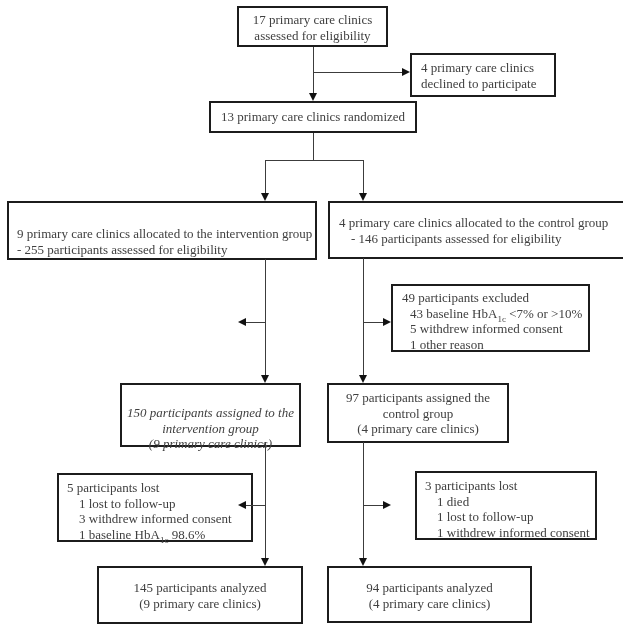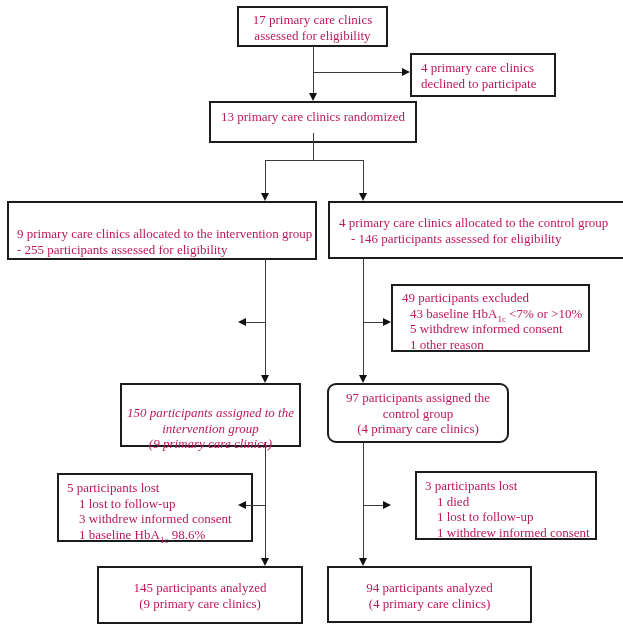--- a/index.html
+++ b/index.html
@@ -1,21 +1,21 @@
 <!DOCTYPE html>
 <html><head>
 <meta charset="utf-8">
 <style>
   html,body{margin:0;padding:0;background:#fff;}
   #canvas{
     position:relative;
     width:623px;height:630px;
     background:#ffffff;
     font-family:"Liberation Serif","DejaVu Serif",serif;
-    font-size:13px;line-height:15.5px;color:#be185d;
+    font-size:13px;line-height:15.5px;color:#404040;
     overflow:hidden;
   }
   .box{
     position:absolute;
     border:2px solid #1c1c1c;
     background:#fff;
     box-sizing:border-box;
   }
   .line{white-space:nowrap;}
   .center{text-align:center;}
@@ -38,21 +38,21 @@
   <div class="box center" style="left:237px;top:6px;width:151px;height:41px;padding-top:4px;">
     <div class="line">17 primary care clinics</div>
     <div class="line">assessed for eligibility</div>
   </div>
 
   <div class="box" style="left:410px;top:53px;width:146px;height:44px;padding:5px 4px 0 9px;">
     <div class="line">4 primary care clinics</div>
     <div class="line">declined to participate</div>
   </div>
 
-  <div class="box center" style="left:209px;top:101px;width:208px;height:42px;padding-top:6px;">
+  <div class="box center" style="left:209px;top:101px;width:208px;height:32px;padding-top:6px;">
     <div class="line">13 primary care clinics randomized</div>
   </div>
 
   <div class="box" style="left:7px;top:201px;width:310px;height:59px;padding:23px 2px 0 8px;">
     <div class="line">9 primary care clinics allocated to the intervention group</div>
     <div class="line">- 255 participants assessed for eligibility</div>
   </div>
 
   <div class="box" style="left:328px;top:201px;width:316px;height:58px;padding:12px 2px 8px 9px;">
     <div class="line">4 primary care clinics allocated to the control group</div>
@@ -66,21 +66,21 @@
     <div class="line indent8">5 withdrew informed consent</div>
     <div class="line indent8">1 other reason</div>
   </div>
 
   <div class="box center" style="left:120px;top:383px;width:181px;height:64px;padding-top:20px;font-style:italic;">
     <div class="line">150 participants assigned to the</div>
     <div class="line">intervention group</div>
     <div class="line">(9 primary care clinics)</div>
   </div>
 
-  <div class="box center" style="left:327px;top:383px;width:182px;height:60px;padding-top:5px;border-radius:9px;">
+  <div class="box center" style="left:327px;top:383px;width:182px;height:60px;padding-top:5px;">
     <div class="line">97 participants assigned the</div>
     <div class="line">control group</div>
     <div class="line">(4 primary care clinics)</div>
   </div>
 
   <div class="box" style="left:57px;top:473px;width:196px;height:69px;padding:5px 2px 0 8px;">
     <div class="line">5 participants lost</div>
     <div class="line indent12">1 lost to follow-up</div>
     <div class="line indent12">3 withdrew informed consent</div>
     <div class="line indent12"><span>1 baseline HbA</span><sub>1c</sub><span> 98.6%</span></div>

